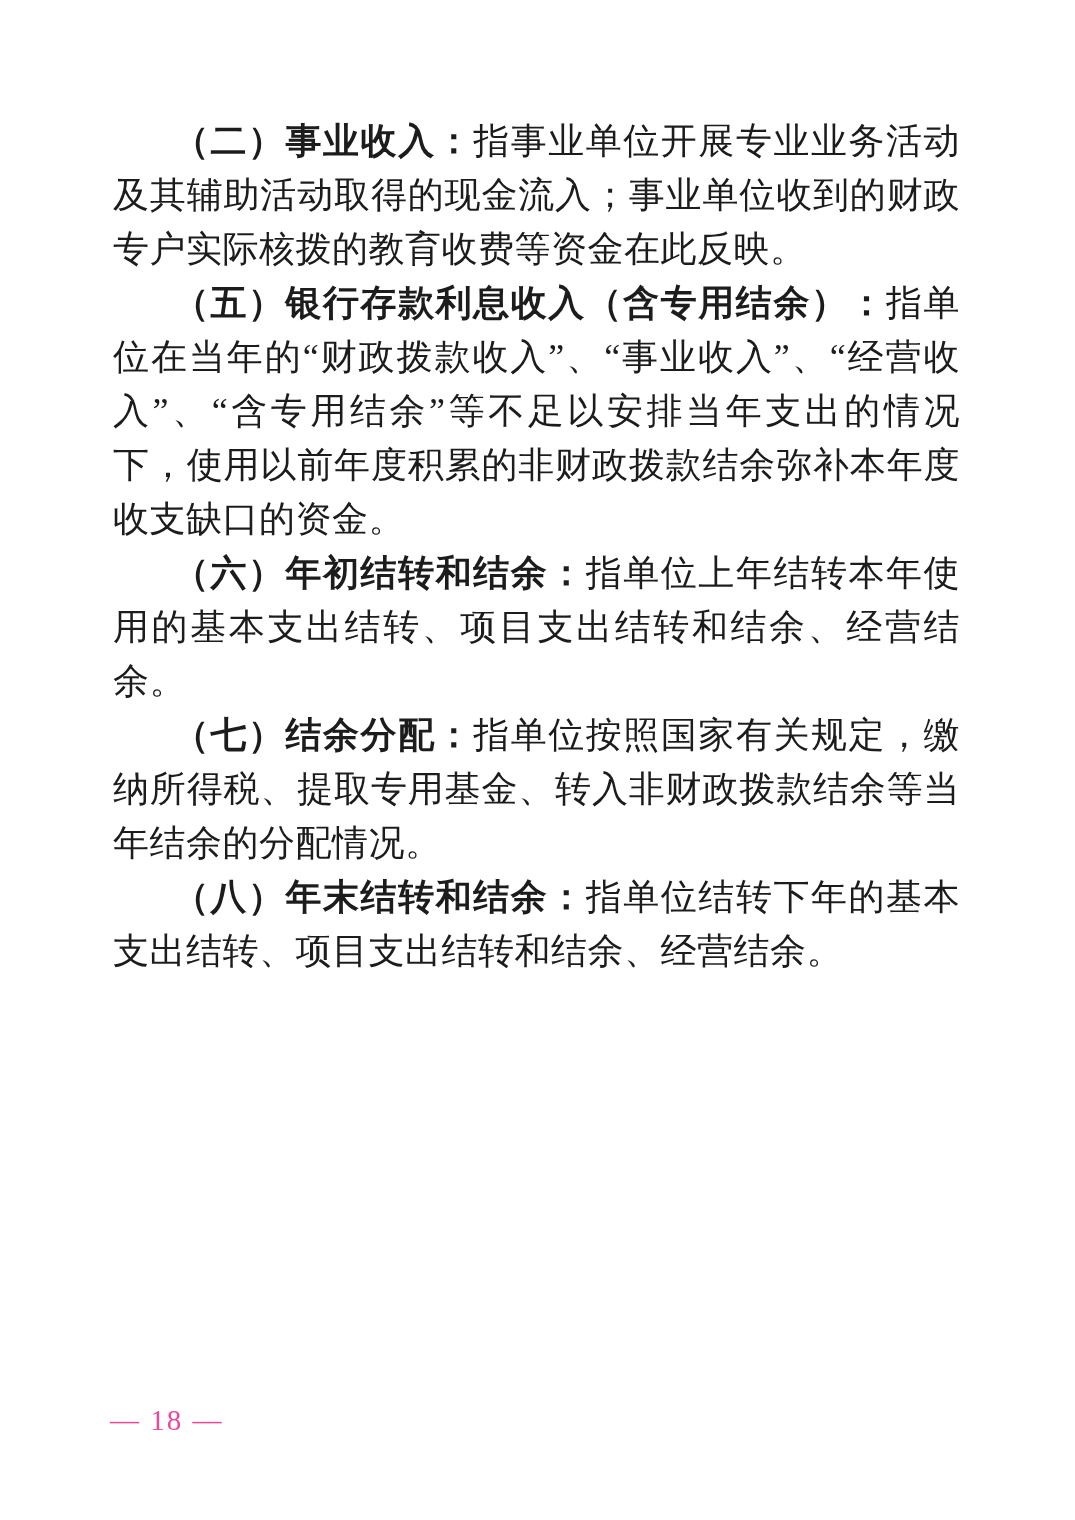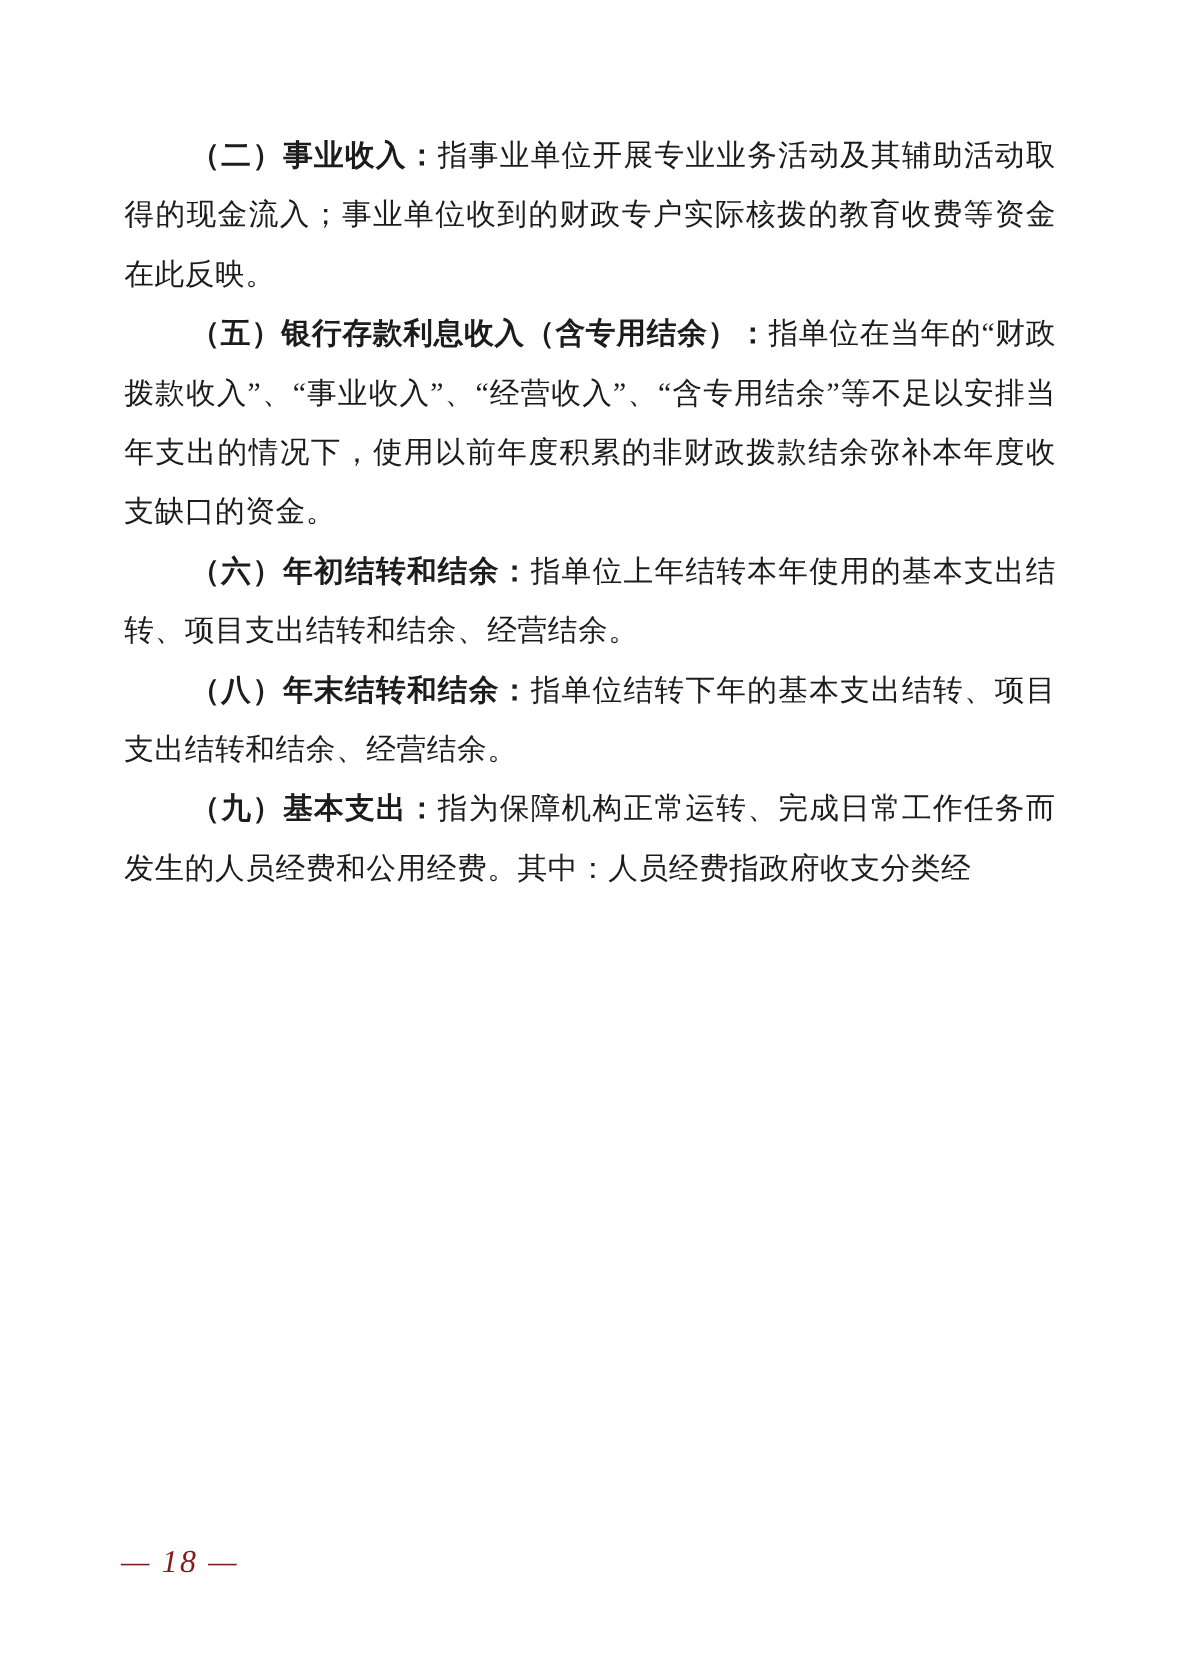--- a/index.html
+++ b/index.html
@@ -17,61 +17,60 @@
     color: #1c1c1c;
   }
   .text-block {
     position: absolute;
     left: 113px;
     top: 114px;
     width: 847px;
   }
   .para {
     margin: 0;
-    font-size: 27px;
+    font-size: 36px;
     line-height: 54px;
     text-align: justify;
     text-justify: inter-ideograph;
     text-indent: 60px;
     word-break: break-all;
     letter-spacing: 0.5px;
   }
   .para .head {
     font-weight: bold;
   }
   .footer {
     position: absolute;
     left: 110px;
     top: 1398px;
     font-size: 29px;
     line-height: 44px;
     letter-spacing: 2px;
-    color: #7f1d1d;
-    font-style: italic;
+    color: #ec4899;
   }
 </style>
 </head>
 <body>
 
 <div class="page">
 
   <main class="text-block">
 
     <p class="para"><span class="head">（二）事业收入：</span><span class="body-text">指事业单位开展专业业务活动及其辅助活动取得的现金流入；事业单位收到的财政专户实际核拨的教育收费等资金在此反映。</span></p>
 
 
 
     <p class="para"><span class="head">（五）银行存款利息收入（含专用结余）：</span><span class="body-text">指单位在当年的“财政拨款收入”、“事业收入”、“经营收入”、“含专用结余”等不足以安排当年支出的情况下，使用以前年度积累的非财政拨款结余弥补本年度收支缺口的资金。</span></p>
 
     <p class="para"><span class="head">（六）年初结转和结余：</span><span class="body-text">指单位上年结转本年使用的基本支出结转、项目支出结转和结余、经营结余。</span></p>
 
+    <p class="para"><span class="head">（七）结余分配：</span><span class="body-text">指单位按照国家有关规定，缴纳所得税、提取专用基金、转入非财政拨款结余等当年结余的分配情况。</span></p>
 
     <p class="para"><span class="head">（八）年末结转和结余：</span><span class="body-text">指单位结转下年的基本支出结转、项目支出结转和结余、经营结余。</span></p>
 
-    <p class="para"><span class="head">（九）基本支出：</span><span class="body-text">指为保障机构正常运转、完成日常工作任务而发生的人员经费和公用经费。其中：人员经费指政府收支分类经</span></p>
 
   </main>
 
   <footer class="footer">
     <span>— 18 —</span>
   </footer>
 
 </div>
 
 </body></html>

